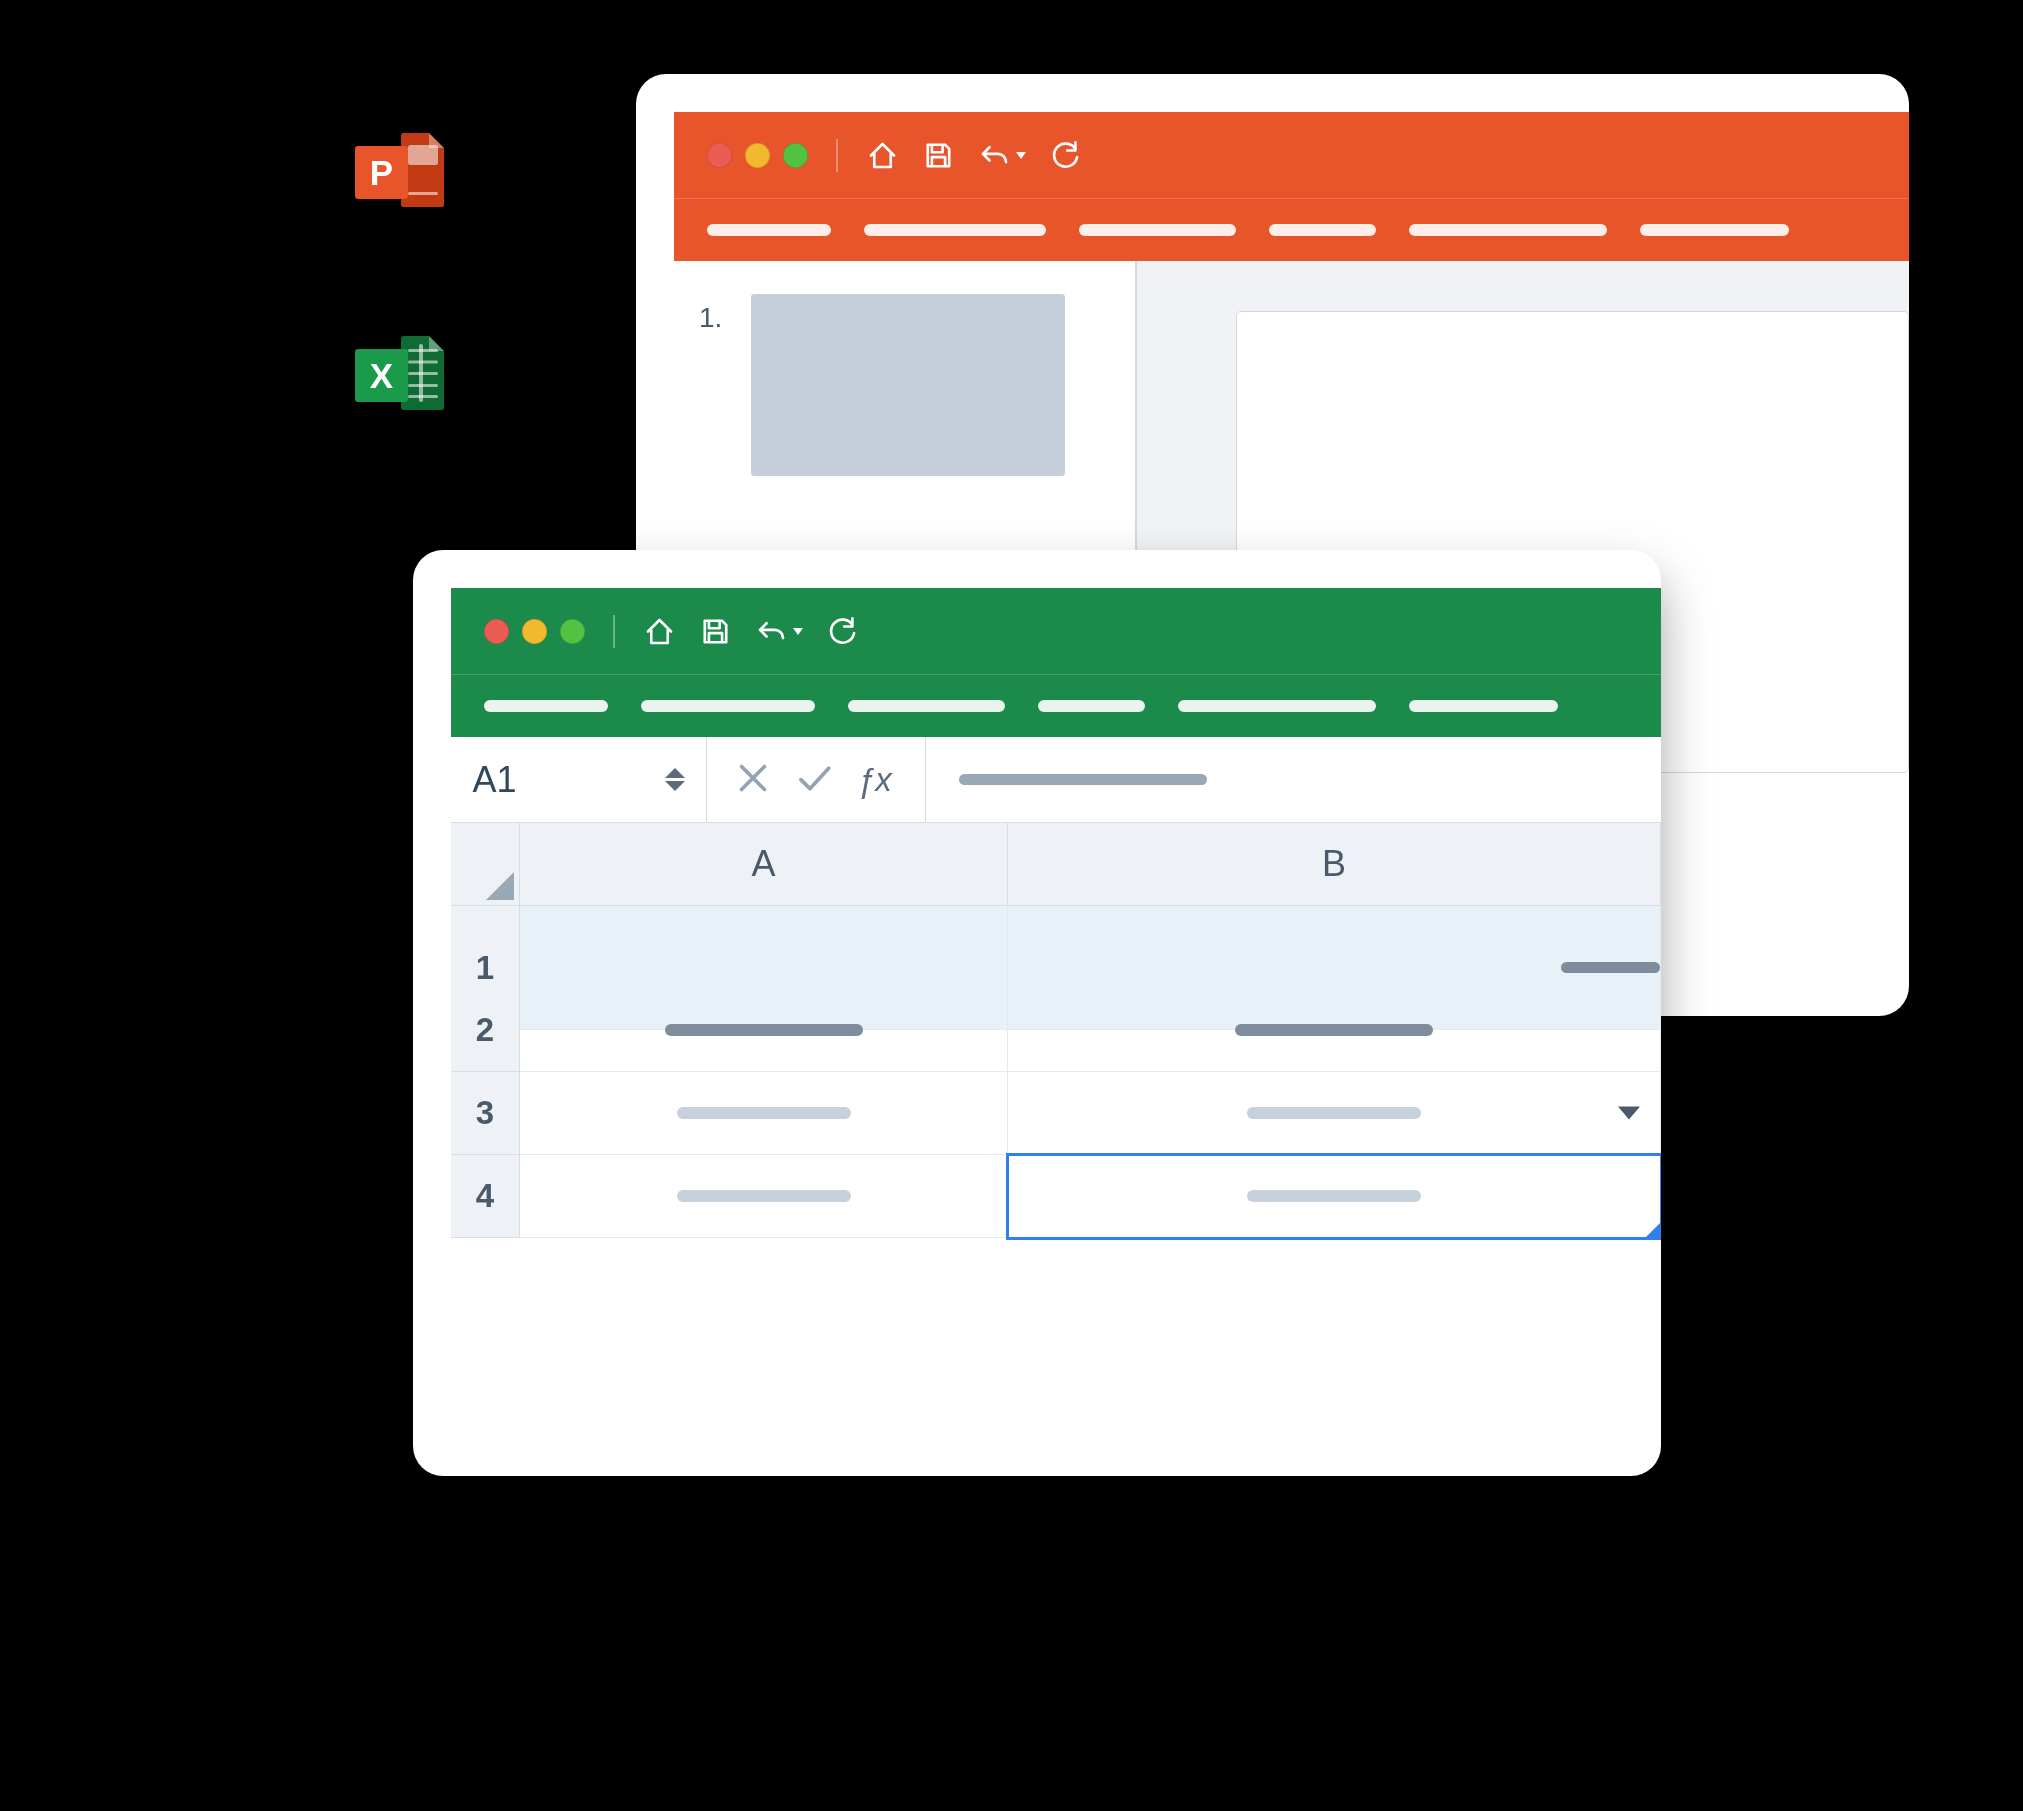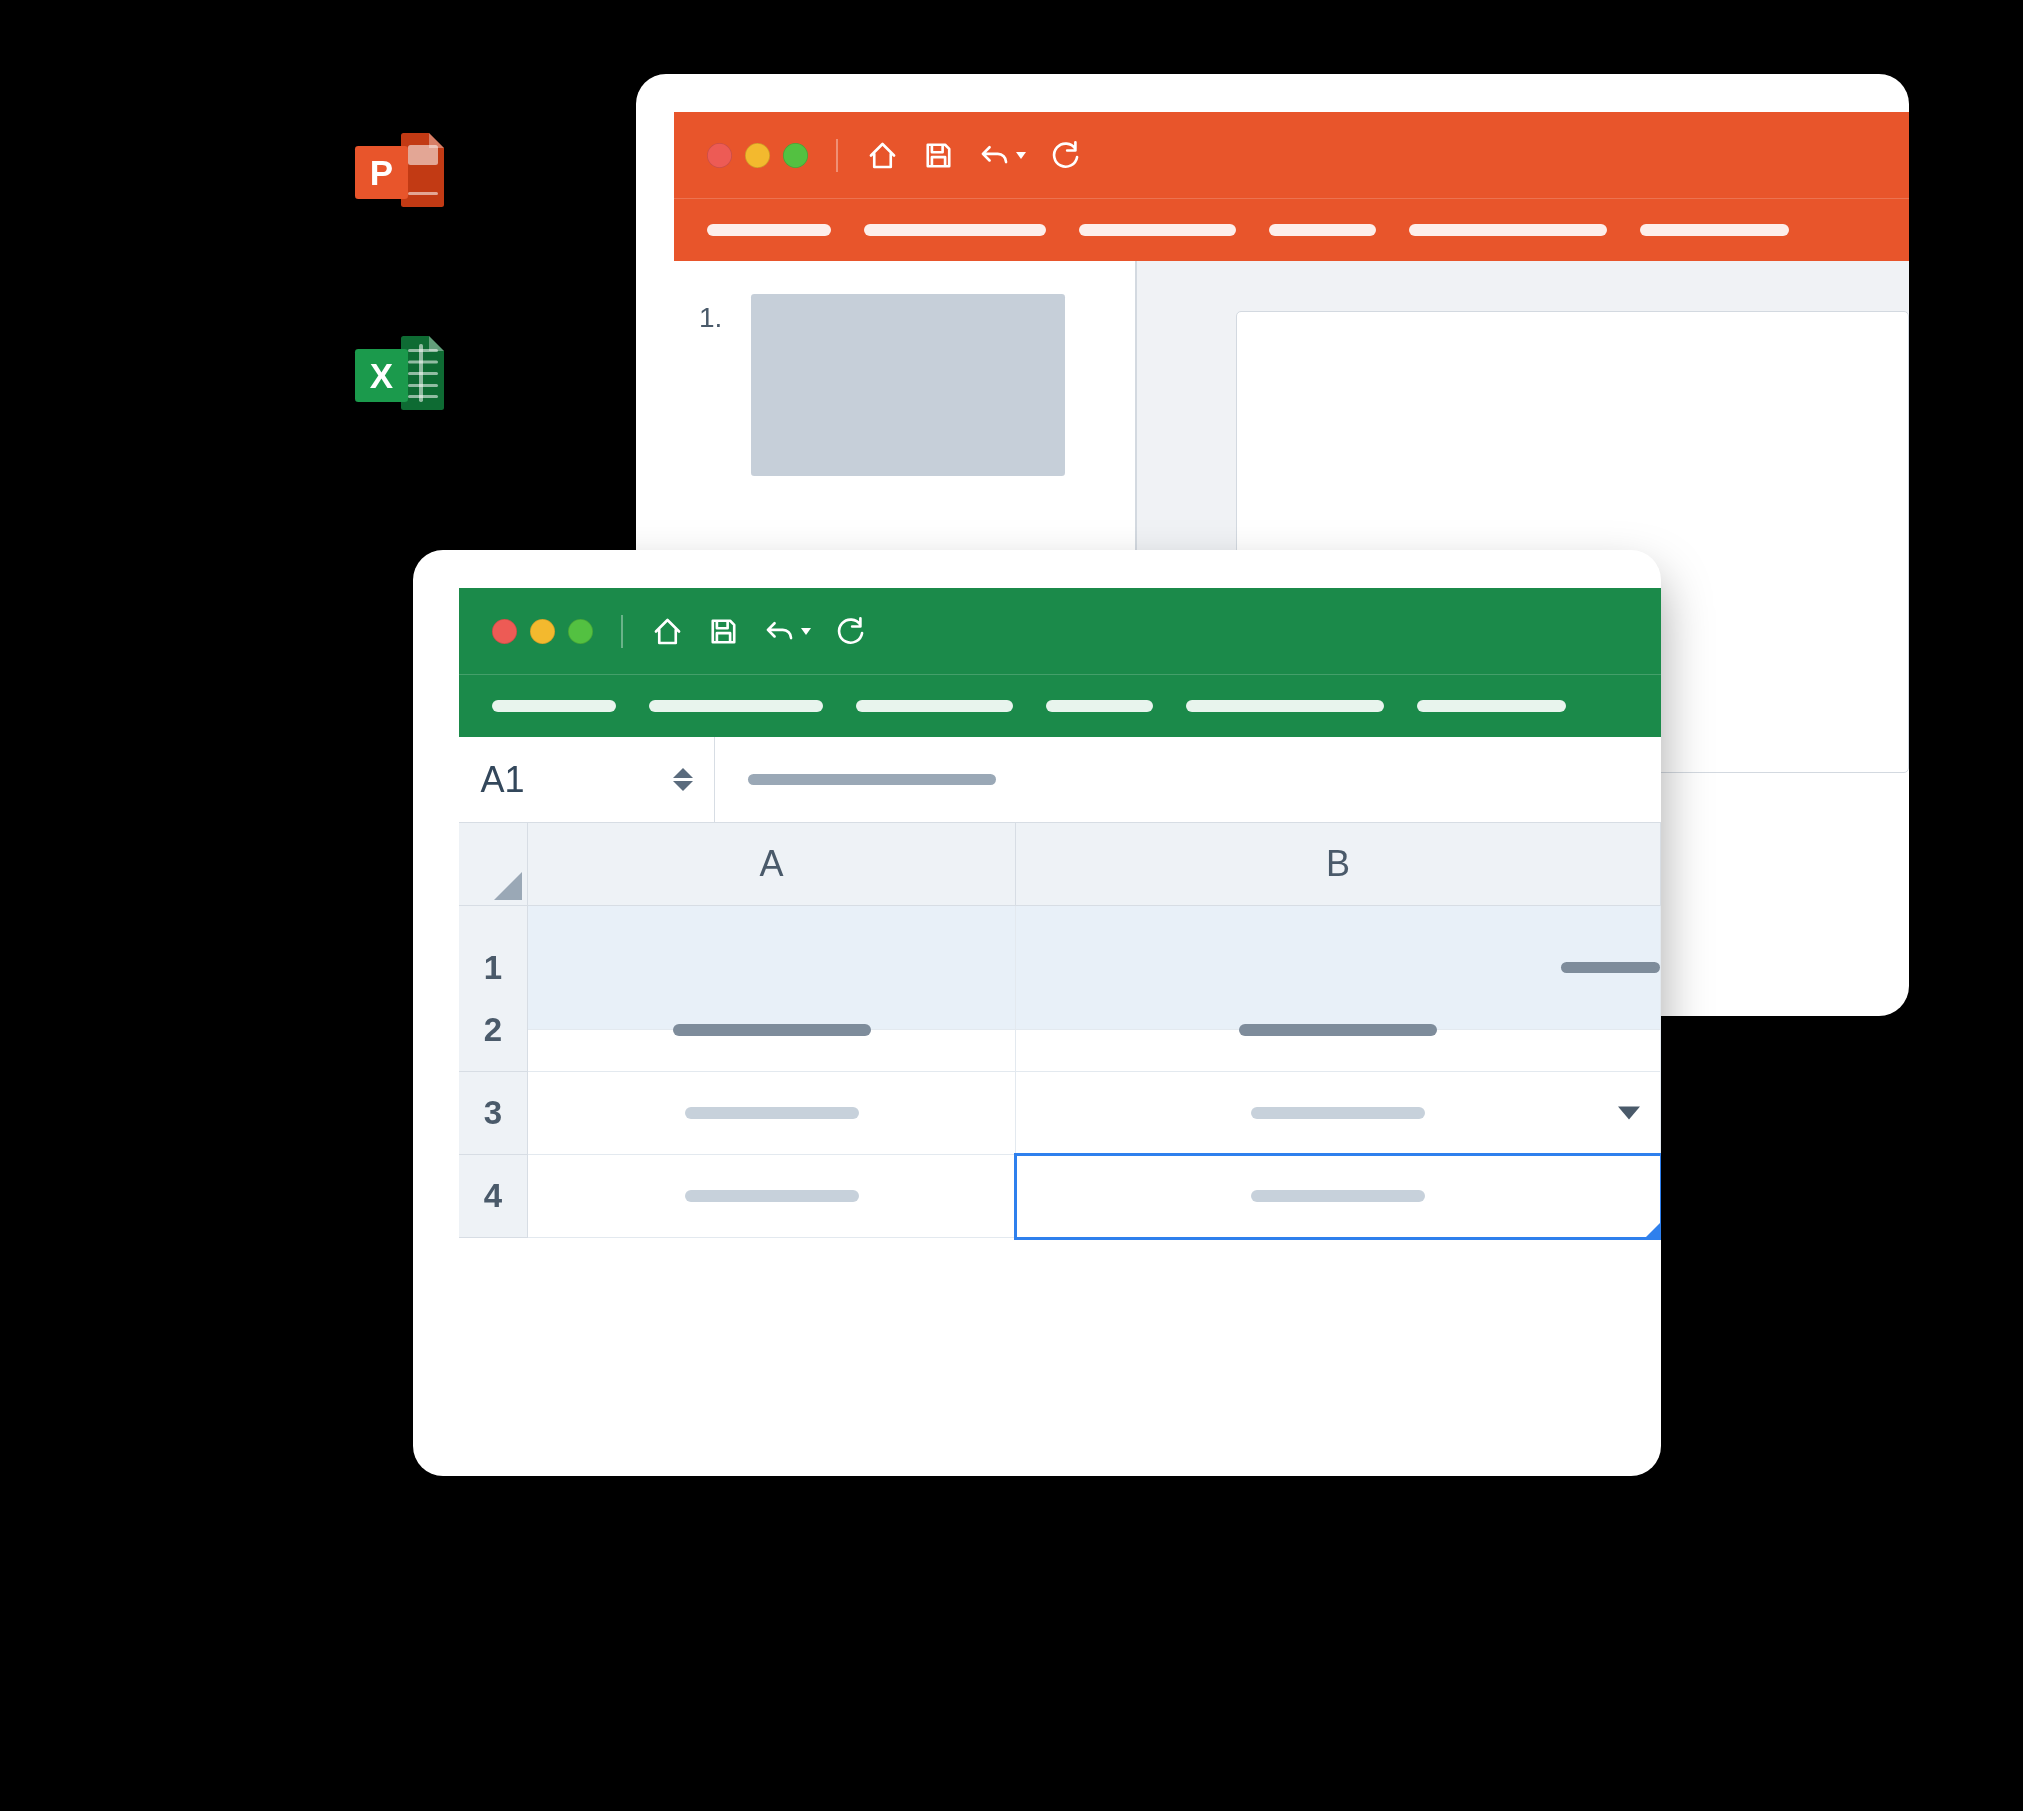--- a/index.html
+++ b/index.html
@@ -137,21 +137,20 @@
   .ppt-window {
     left: 636px; top: 74px;
     width: 1273px; height: 942px;
   }
 
   
   .xls-window {
     left: 413px; top: 550px;
     width: 1248px; height: 926px;
     z-index: 5;
-    padding-left: 8px;
   }
 
   .xls-body { background:#fff; }
 
   
   .formula-row {
     display:flex; align-items:stretch; height:86px;
     border-bottom:1.7px solid #d7dde4;
   }
   .namebox {
@@ -315,20 +314,33 @@
     <div class="xls-body">
 
       <div class="formula-row">
         <div class="namebox">
           <span>A1</span>
           <div class="stepper">
             <span class="up"></span>
               <span class="dn"></span>
           </div>
         </div>
+        <div class="fx-btns">
+          <div>
+            <svg viewBox="0 0 44 44">
+                <path d="M8 8 L36 36 M36 8 L8 36"></path>
+              </svg>
+          </div>
+          <div>
+            <svg viewBox="0 0 44 44">
+                <path d="M6 24 L17 35 L40 10"></path>
+              </svg>
+          </div>
+          <span class="fx-label">ƒx</span>
+        </div>
         <div class="formula-input">
           <div class="ph"></div>
         </div>
       </div>
 
       <div class="grid">
 
         <div class="corner"></div>
         <div class="colhdr">A</div>
         <div class="colhdr">B</div>

